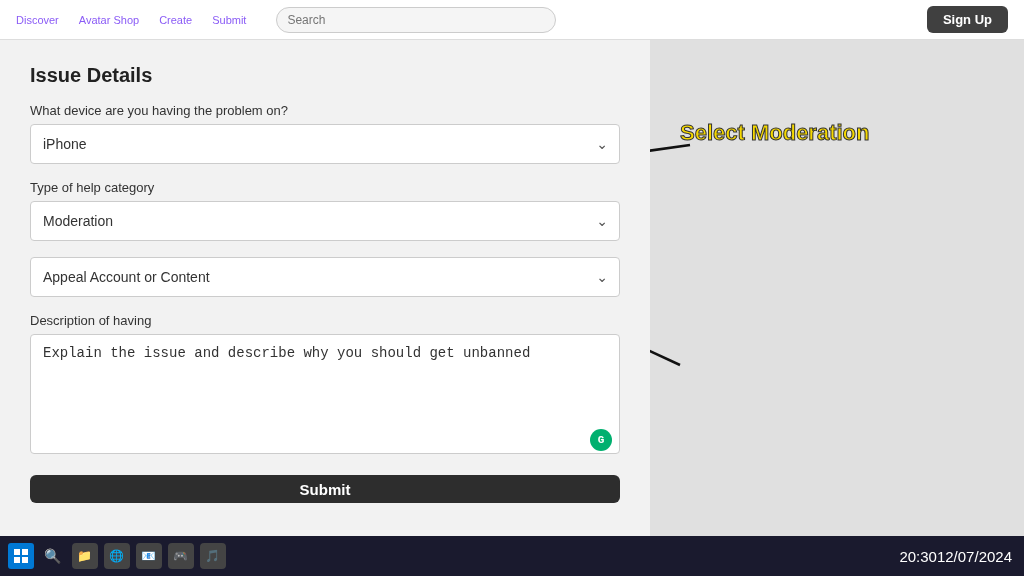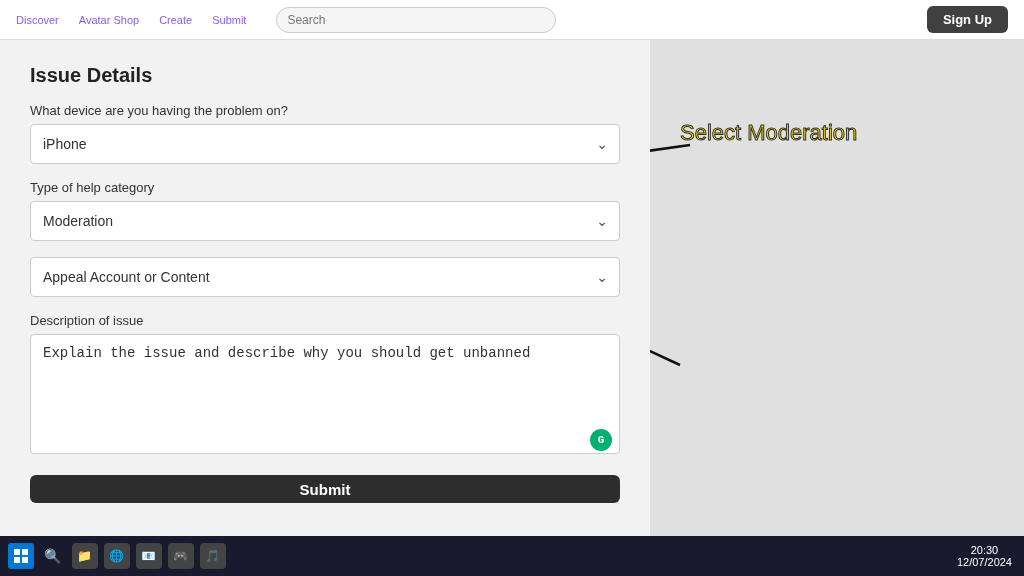--- a/index.html
+++ b/index.html
@@ -169,21 +169,21 @@
 
     
     .annotation-area {
       flex: 1;
       position: relative;
       padding: 20px;
     }
 
     .annotation-label {
       font-family: Arial, sans-serif;
-      font-weight: 400;
+      font-weight: 700;
       font-size: 22px;
       color: #f5d800;
       -webkit-text-stroke: 1px #333;
       text-stroke: 1px #333;
       position: absolute;
       white-space: nowrap;
     }
 
     .label-moderation {
       top: 80px;
@@ -240,23 +240,23 @@
       margin-left: auto;
       display: flex;
       align-items: center;
       gap: 4px;
       font-size: 10px;
       color: white;
     }
 
     .taskbar-time {
       display: flex;
-      flex-direction: column;
-      align-items: center;
-      font-size: 11px;
+      flex-direction: row;
+      align-items: center;
+      font-size: 15px;
       color: white;
       margin-right: 4px;
     }
   </style>
 </head>
 <body>
 
 <div class="navbar">
   <span class="nav-link">Discover</span>
   <span class="nav-link">Avatar Shop</span>
@@ -302,21 +302,21 @@
     <div class="select-wrapper">
       <select class="select-field">
         <option>Appeal Account or Content</option>
         <option>Report Abuse</option>
         <option>Other</option>
       </select>
       <span class="chevron-icon">⌄</span>
     </div>
 
     
-    <label class="description-label">Description of issue</label>
+    <label class="description-label">Description of having</label>
     <div class="textarea-wrapper">
       <textarea class="description-textarea" style="">Explain the issue and describe why you should get unbanned</textarea>
       <div class="grammarly-icon">G</div>
     </div>
 
     
     <button class="submit-btn">Submit</button>
 
   </div>
 

